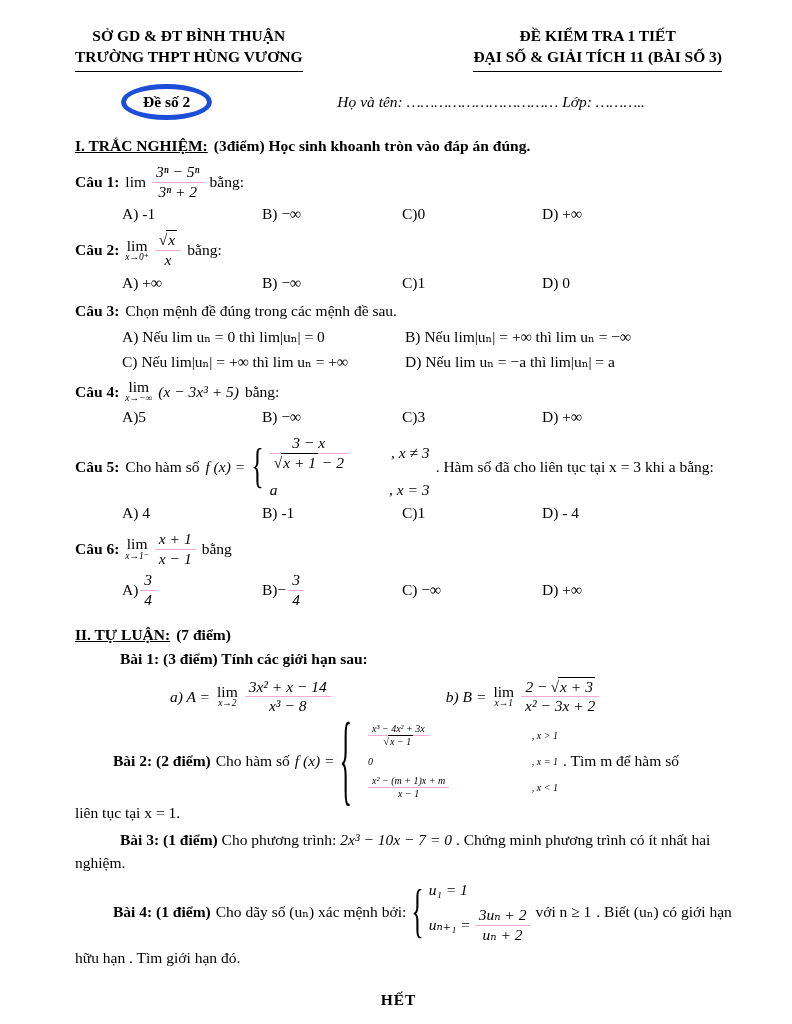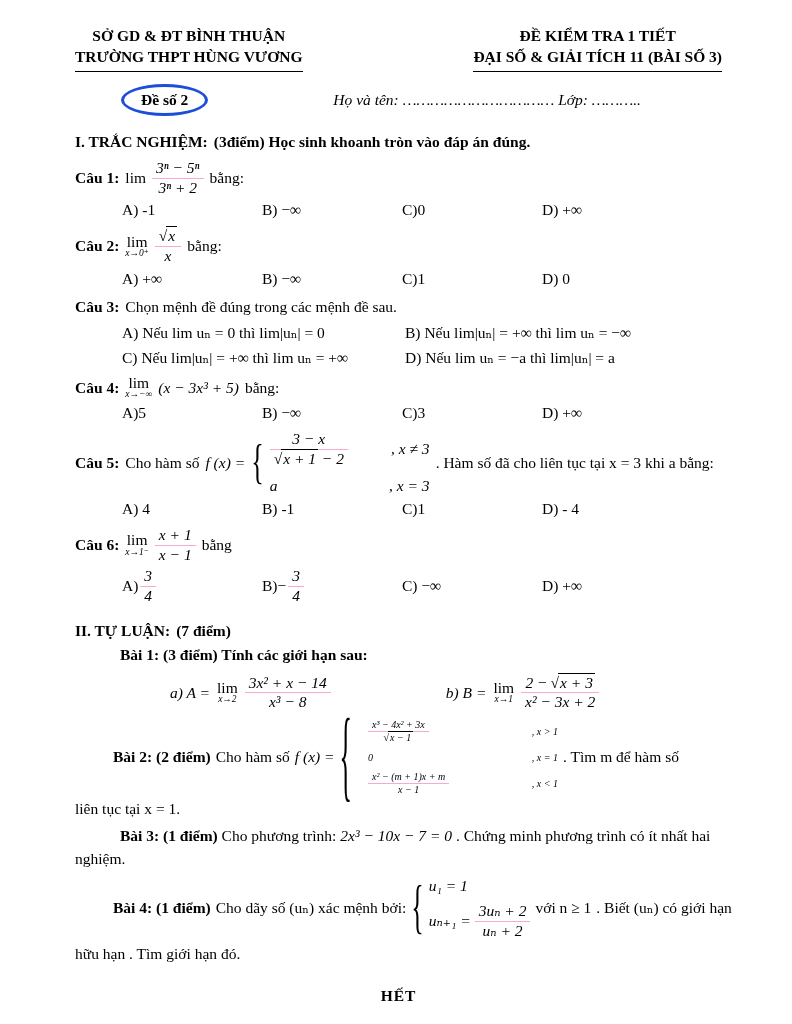--- a/index.html
+++ b/index.html
@@ -4,28 +4,28 @@
 <style>
   * { margin:0; padding:0; box-sizing:border-box; }
   html,body { background:#fff; }
   body {
     width:792px; height:1024px;
     font-family:"Liberation Serif","DejaVu Serif",serif;
     font-size:15.5px; color:#000; line-height:1.3;
   }
   .page { width:792px; height:1024px; padding:26px 70px 0 75px; overflow:hidden; position:relative; }
   b, .bold { font-weight:bold; }
-  .u { }
+  .u { text-decoration:underline; }
   .mi { font-style:italic; }
 
   
   .header { display:flex; justify-content:space-between; }
   .hblock { font-weight:bold; text-align:center; border-bottom:1px solid #000; padding-bottom:3px; line-height:1.35; }
   .subrow { display:flex; align-items:center; margin-top:12px; }
-  .badge { display:inline-block; border:3px solid #1d4ed8; border-radius:50%; padding:3px 17px; font-weight:bold; margin-left:46px; }
+  .badge { display:inline-block; border:5px solid #1d4ed8; border-radius:50%; padding:3px 17px; font-weight:bold; margin-left:46px; }
   .nameline { font-style:italic; margin-left:125px; }
 
   
   .sect { margin-top:16px; font-weight:bold; }
   .sect .rest { margin-left:6px; }
 
   
   .qline { display:flex; align-items:center; gap:6px; margin-top:7px; min-height:22px; flex-wrap:nowrap; white-space:nowrap; }
   .opts { display:grid; grid-template-columns:140px 140px 140px auto; margin:3px 0 0 47px; align-items:center; }
   .opts2 { display:grid; grid-template-columns:283px auto; margin:5px 0 0 47px; }

